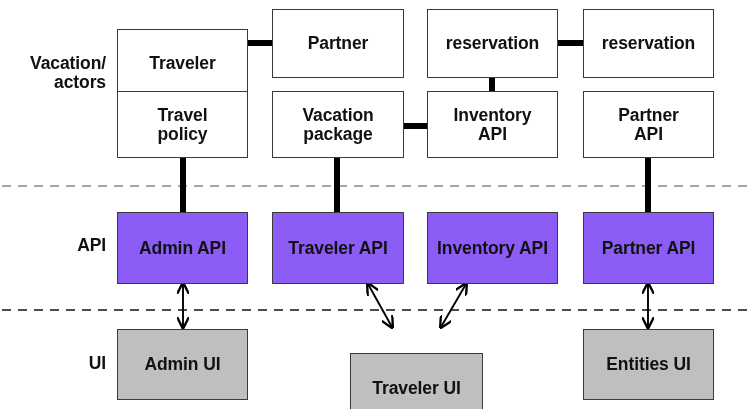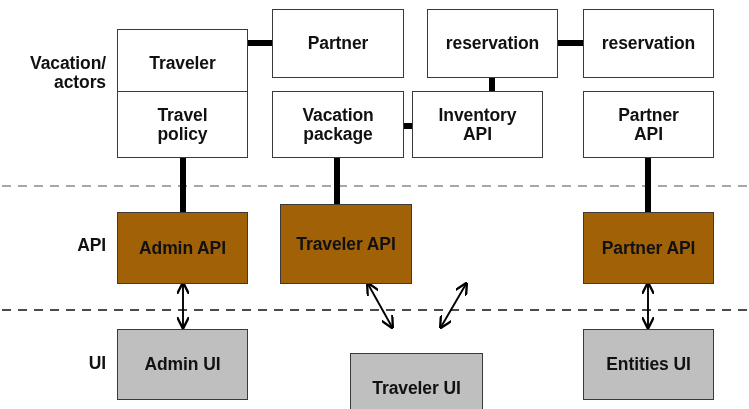--- a/index.html
+++ b/index.html
@@ -38,21 +38,21 @@
     color: #111111;
     line-height: 1.08;
     letter-spacing: -0.1px;
     background: #ffffff;
     z-index: 3;
   }
   .node.entity {
     background: #ffffff;
   }
   .node.api {
-    background: #a16207;
+    background: #8b5cf6;
   }
   .node.ui {
     background: #bfbfbf;
   }
   .node span {
     display: block;
     padding: 0 3px;
   }
   .row-label {
     position: absolute;
@@ -133,38 +133,41 @@
       <span>Vacation</span>
       <span>package</span>
     </div>
   </div>
   <div class="node entity" style="left:117px; top:91px; width:131px; height:67px;">
     <div>
       <span>Travel</span>
       <span>policy</span>
     </div>
   </div>
-  <div class="node entity" style="left:412px; top:91px; width:131px; height:67px;">
+  <div class="node entity" style="left:427px; top:91px; width:131px; height:67px;">
     <div>
       <span>Inventory</span>
       <span>API</span>
     </div>
   </div>
   <div class="node entity" style="left:583px; top:91px; width:131px; height:67px;">
     <div>
       <span>Partner</span>
       <span>API</span>
     </div>
   </div>
 
   <div class="node api" style="left:117px; top:212px; width:131px; height:72px;">
     <span>Admin API</span>
   </div>
-  <div class="node api" style="left:272px; top:204px; width:132px; height:80px;margin-left:8px;">
+  <div class="node api" style="left:272px; top:212px; width:132px; height:72px;">
     <span>Traveler API</span>
+  </div>
+  <div class="node api" style="left:427px; top:212px; width:131px; height:72px;">
+    <span>Inventory API</span>
   </div>
   <div class="node api" style="left:583px; top:212px; width:131px; height:72px;">
     <span>Partner API</span>
   </div>
 
   <div class="node ui" style="left:117px; top:329px; width:131px; height:71px;">
     <span>Admin UI</span>
   </div>
   <div class="node ui" style="left:350px; top:329px; width:133px; height:71px;margin-top:24px;">
     <span>Traveler UI</span>

